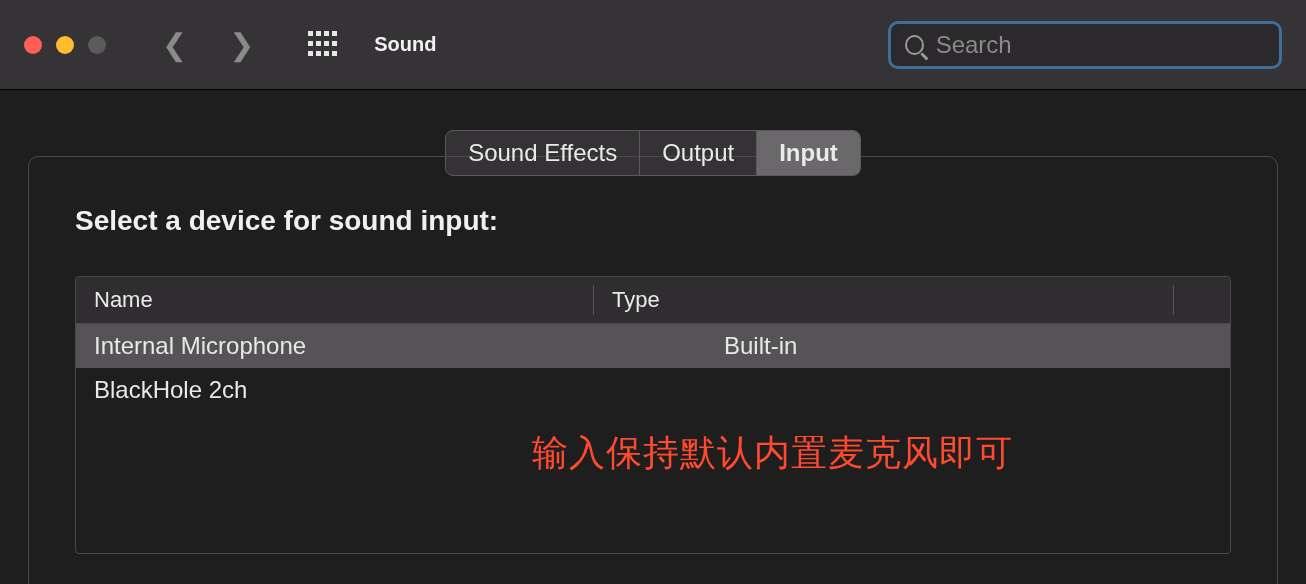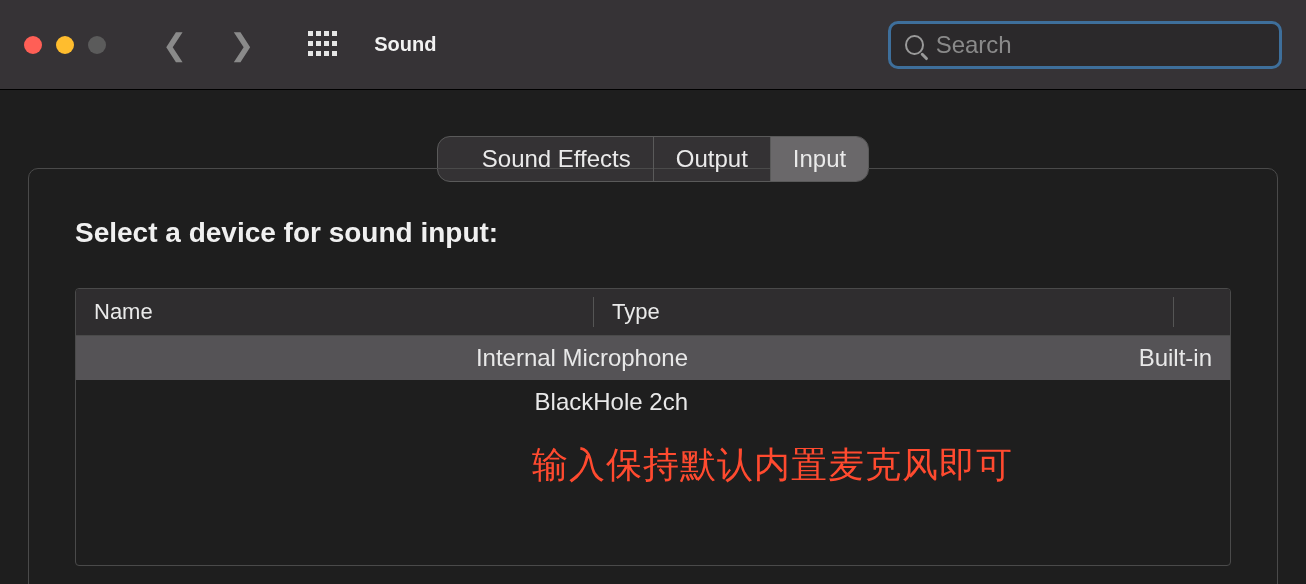--- a/index.html
+++ b/index.html
@@ -78,37 +78,36 @@
     color: #e0e0e0;
     font-size: 24px;
     width: 100%;
   }
   .search-input::placeholder { color: #8a8a8a; }
 
   .content {
     padding: 40px 28px 0 28px;
   }
   .tab-seg {
-    margin: 6px auto;
+    margin: 0 auto;
     width: fit-content;
     display: flex;
     border: 1px solid #5a5a5a;
-    border-radius: 13px;
+    border-radius: 8px;
     overflow: hidden;
     background: #343234;
-    padding-left: 22px;
   }
   .tab {
     padding: 8px 22px;
     font-size: 24px;
     color: #eaeaea;
     border-right: 1px solid #5a5a5a;
     cursor: pointer;
   }
-  .tab:last-child { border-right: none; }
+  .tab:last-child { border-right: none; font-weight: bold; }
   .tab.active { background: #6a686a; }
 
   .panel {
     margin-top: -20px;
     border: 1px solid #4a4a4a;
     border-radius: 10px;
     padding: 48px 46px 30px 46px;
   }
   .heading {
     font-size: 28px;
@@ -144,21 +143,20 @@
     top: 8px; bottom: 8px;
     width: 1px;
     background: #555;
   }
   .th-type::before { left: -1px; }
   .th-type::after { right: 56px; }
   .trow {
     display: flex;
     padding: 6px 0;
     cursor: pointer;
-    text-align: right;
   }
   .trow.selected { background: #555356; }
   .td { padding: 2px 18px; font-size: 24px; }
   .td-name { width: 630px; }
   .td-type { flex: 1; }
 
   .annotation {
     position: absolute;
     top: 152px;
     left: 456px;

